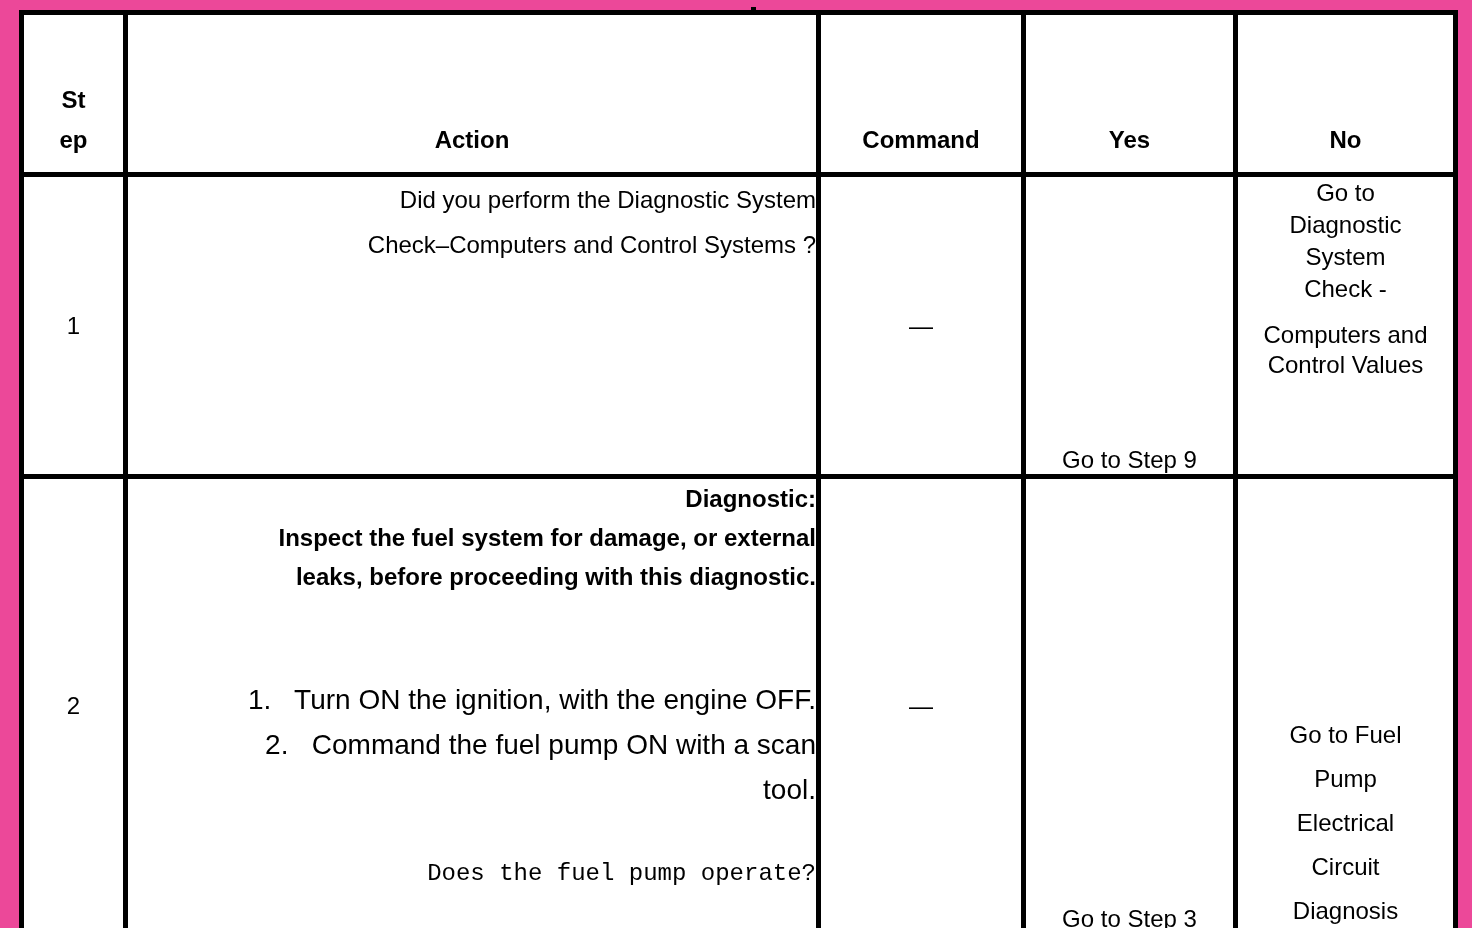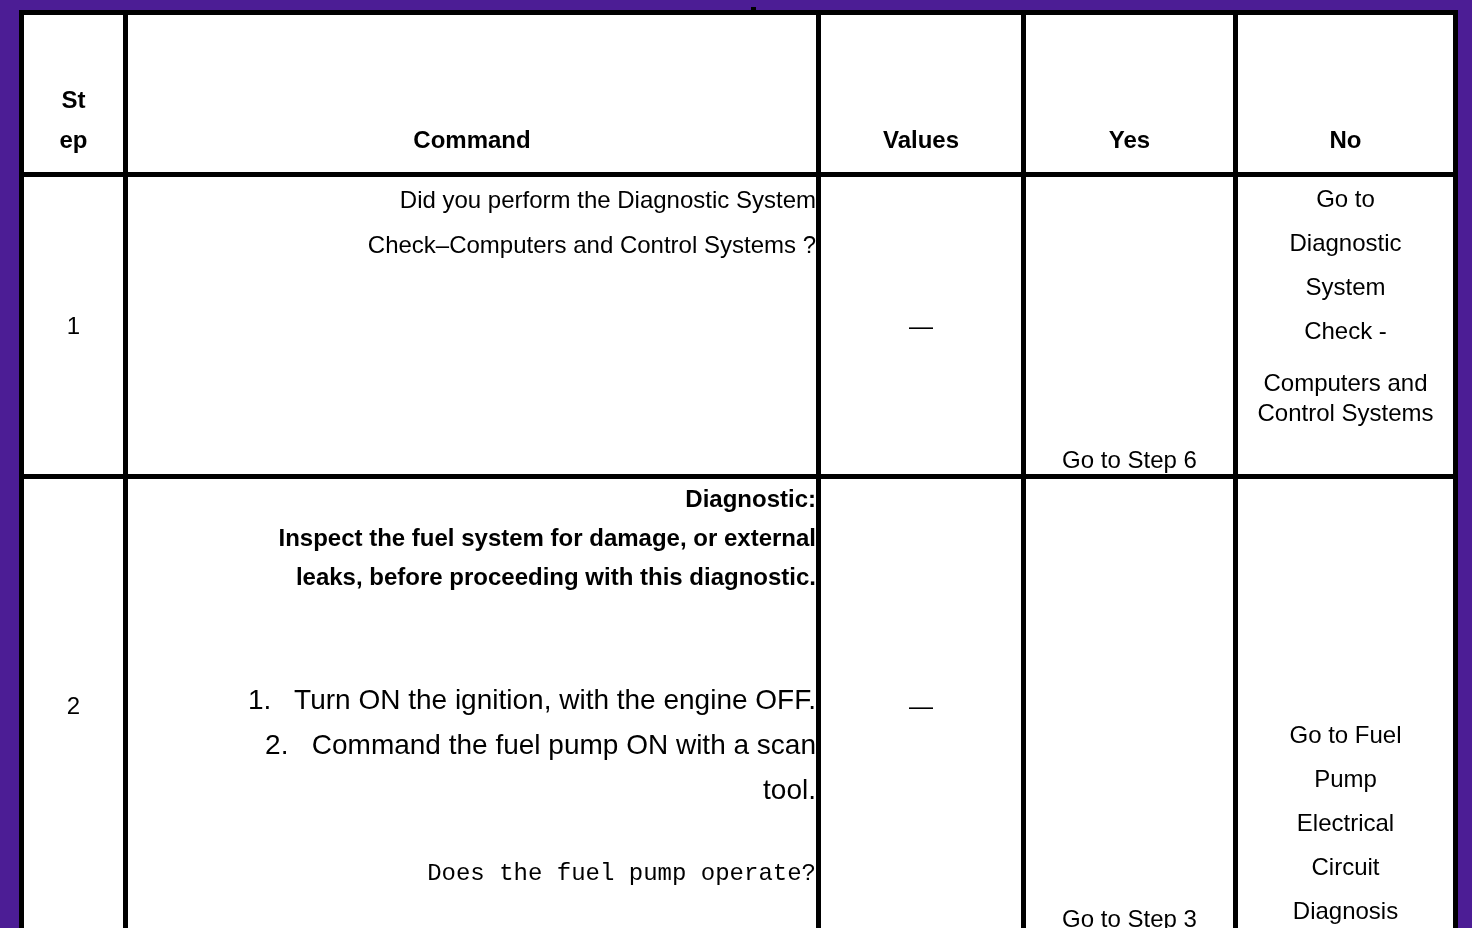--- a/index.html
+++ b/index.html
@@ -8,21 +8,21 @@
     background: #ffffff;
     width: 1472px;
     height: 928px;
     font-family: "Liberation Sans", "DejaVu Sans", sans-serif;
     color: #000000;
   }
   .page {
     position: relative;
     width: 1472px;
     height: 928px;
-    background: #4c1d95;
+    background: #ec4899;
     overflow: hidden;
   }
   table.diag {
     position: absolute;
     left: 19px;
     top: 10px;
     width: 1434px;
     border-collapse: collapse;
     table-layout: fixed;
   }
@@ -101,21 +101,21 @@
     line-height: 28px;
   }
   td.no-top {
     vertical-align: top;
     text-align: center;
     font-size: 24px;
     padding-top: 14px;
   }
   .no-primary {
     white-space: pre-line;
-    line-height: 44px;
+    line-height: 32px;
     font-size: 24px;
   }
   .no-secondary {
     white-space: pre-line;
     line-height: 30px;
     font-size: 24px;
     margin-top: 15px;
   }
   td.no-bottom {
     vertical-align: bottom;
@@ -149,42 +149,42 @@
       <col style="width:104px">
       <col style="width:693px">
       <col style="width:205px">
       <col style="width:212px">
       <col style="width:220px">
     </colgroup>
     <thead>
       <tr class="hdr">
         <th>St
 ep</th>
+        <th>Action</th>
         <th>Command</th>
-        <th>Values</th>
         <th>Yes</th>
         <th>No</th>
       </tr>
     </thead>
     <tbody>
       <tr class="r1">
         <td class="step">1</td>
         <td class="action">
           <div class="action-q">Did you perform the Diagnostic System
 Check–Computers and Control Systems ?</div>
         </td>
         <td class="values">—</td>
-        <td class="yes">Go to Step 6</td>
+        <td class="yes">Go to Step 9</td>
         <td class="no-top">
           <div class="no-primary">Go to
 Diagnostic
 System
 Check -</div>
           <div class="no-secondary">Computers and
-Control Systems</div>
+Control Values</div>
         </td>
       </tr>
       <tr class="r2">
         <td class="step">2</td>
         <td class="action">
           <div class="imp-head">Diagnostic:</div>
           <div class="imp-body">Inspect the fuel system for damage, or external
 leaks, before proceeding with this diagnostic.</div>
           <div class="procedure">1.   Turn ON the ignition, with the engine OFF.
 2.   Command the fuel pump ON with a scan

